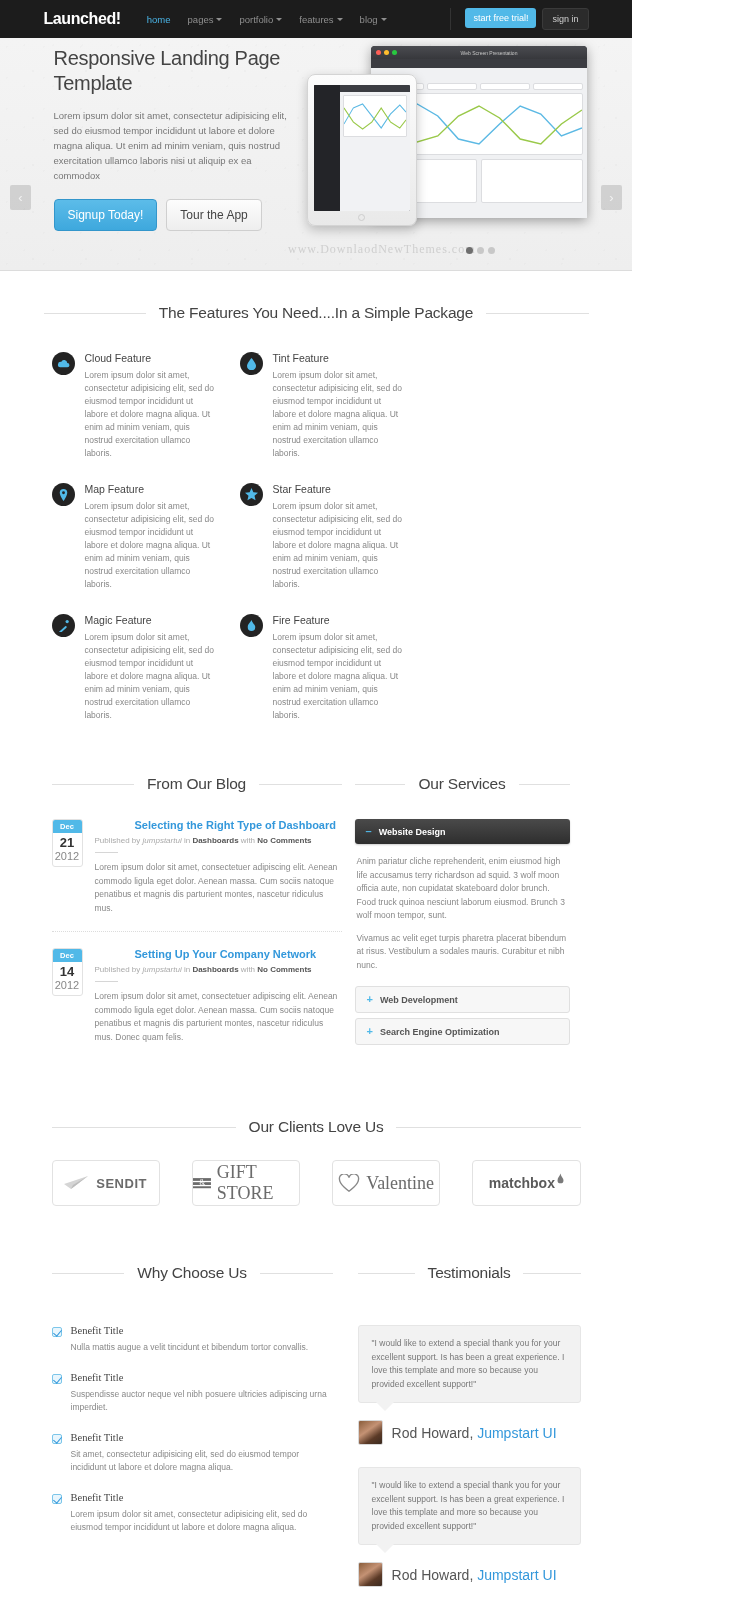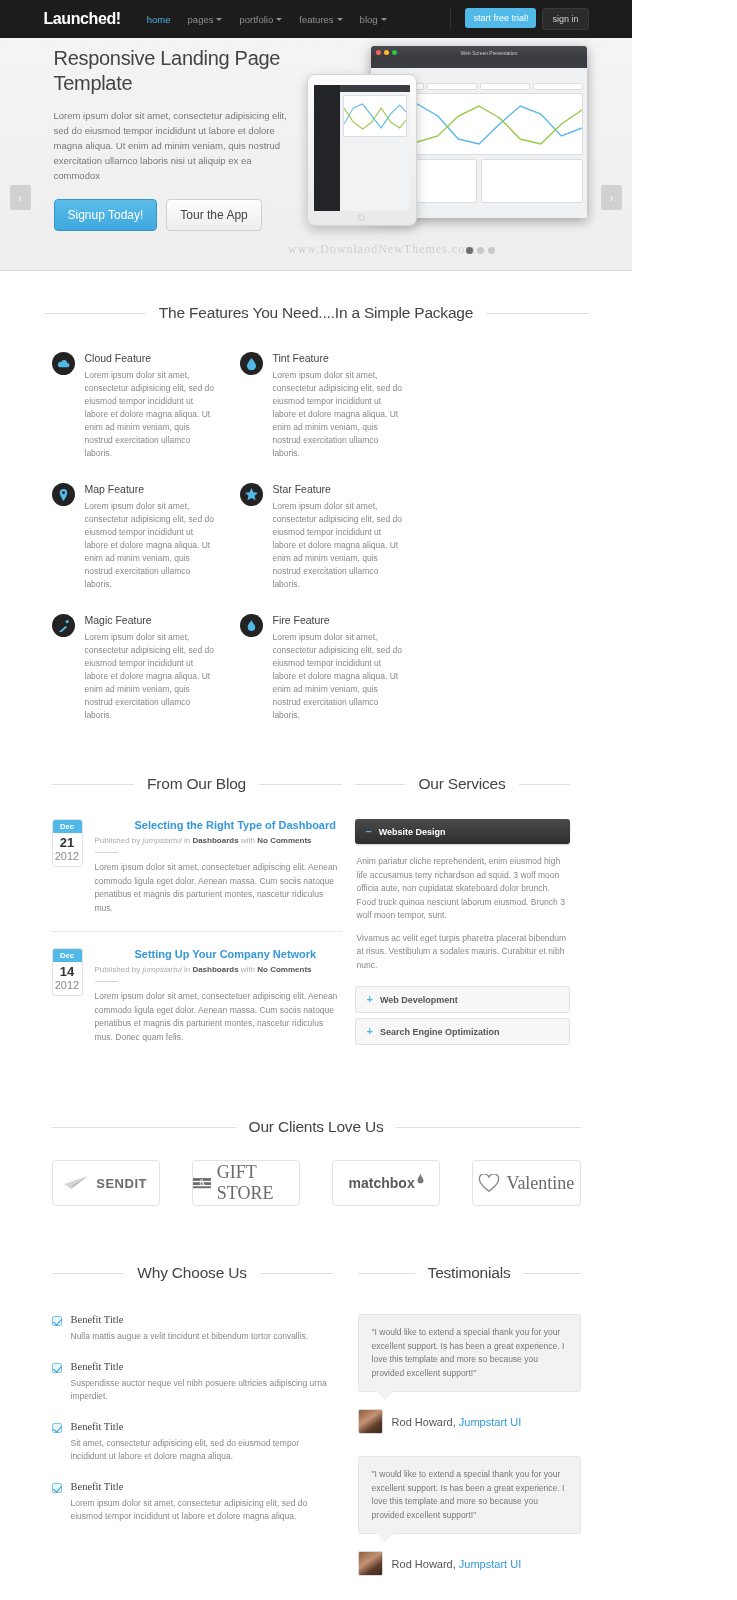--- a/index.html
+++ b/index.html
@@ -268,21 +268,21 @@
   }
   .logo-text { font-size: 13px; color: #6b6b6b; }
   .logo-text.cond { font-family: "Liberation Sans Narrow", "Liberation Sans", sans-serif; font-weight: bold; letter-spacing: 0.5px; }
   .logo-text.serif { font-family: "Liberation Serif", serif; font-size: 18px; }
   .logo-text.bold { font-weight: bold; font-size: 14px; color: #5a5a5a; }
 
   
   .why-row { display: flex; gap: 25px; padding: 58px 8px 0; }
   .col-why { width: 290px; }
   .col-test { width: 230px; }
-  .why-row .sec-head { margin-bottom: 32px; }
+  .why-row .sec-head { margin-bottom: 43px; }
   .benefit { margin-bottom: 17px; display: flex; gap: 9px; }
   .chk {
     width: 10px; height: 10px; flex: 0 0 10px; margin-top: 2px;
     border: 1px solid #7cc6ea; border-radius: 2px; background: #e9f6fd;
     position: relative;
   }
   .chk:after {
     content: ""; position: absolute; left: 2px; top: 0px;
     width: 4px; height: 7px; border: solid #3498db;
     border-width: 0 1.6px 1.6px 0; transform: rotate(40deg);
@@ -299,21 +299,21 @@
     content: ""; position: absolute; left: 17px; bottom: -9px;
     border-left: 9px solid transparent; border-right: 9px solid transparent;
     border-top: 9px solid #f2f2f2;
   }
   .author { display: flex; align-items: center; gap: 9px; margin-bottom: 22px; }
   .avatar {
     width: 25px; height: 25px; border-radius: 2px;
     background: linear-gradient(145deg,#8a5d3b 0%, #c49274 40%, #5b3a27 70%, #3b2a20 100%);
     border: 1px solid #d8d8d8;
   }
-  .author-name { font-size: 11px; color: #555; }
+  .author-name { font-size: 14px; color: #555; }
   .author-name a { color: #3498db; text-decoration: none; }
 </style>
 </head>
 <body>
 
 <div class="page">
 
   <div class="topnav">
     <div class="wrap">
       <div class="brand">Launched!</div>
@@ -602,30 +602,30 @@
         <div class="logo-box">
           <svg width="22" height="16" viewBox="0 0 22 16">
               <rect x="0" y="2" width="22" height="3.4" fill="#6b6b6b"></rect>
               <rect x="0" y="7" width="22" height="3.4" fill="#6b6b6b"></rect>
               <rect x="0" y="12" width="22" height="2.4" fill="#6b6b6b"></rect>
               <text x="8" y="11" font-size="9" fill="#fff" font-family="serif">&amp;</text>
             </svg>
           <span class="logo-text serif">GIFT STORE</span>
         </div>
         <div class="logo-box">
+          <svg width="22" height="19" viewBox="0 0 24 21">
+              <path fill="none" stroke="#888" stroke-width="1.5" d="M12 19S1.5 12 1.5 6.2A4.7 4.7 0 0 1 12 4a4.7 4.7 0 0 1 10.5 2.2C22.5 12 12 19 12 19z"></path>
+            </svg>
+          <span class="logo-text serif">Valentine</span>
+        </div>
+        <div class="logo-box">
           <span class="logo-text bold">matchbox</span>
           <svg width="7" height="13" viewBox="0 0 8 14" style="margin-left:-4px;margin-top:-8px">
               <path fill="#7a7a7a" d="M4 0C3 3.5 0.6 4.4 0.6 8A3.4 3.4 0 0 0 7.4 8C7.4 5 5 4.6 4 0z"></path>
             </svg>
-        </div>
-        <div class="logo-box">
-          <svg width="22" height="19" viewBox="0 0 24 21">
-              <path fill="none" stroke="#888" stroke-width="1.5" d="M12 19S1.5 12 1.5 6.2A4.7 4.7 0 0 1 12 4a4.7 4.7 0 0 1 10.5 2.2C22.5 12 12 19 12 19z"></path>
-            </svg>
-          <span class="logo-text serif">Valentine</span>
         </div>
       </div>
     </div>
   </div>
 
   <div class="wrap">
     <div class="why-row">
       <div class="col-why">
         <div class="sec-head">
           <span class="line"></span>

